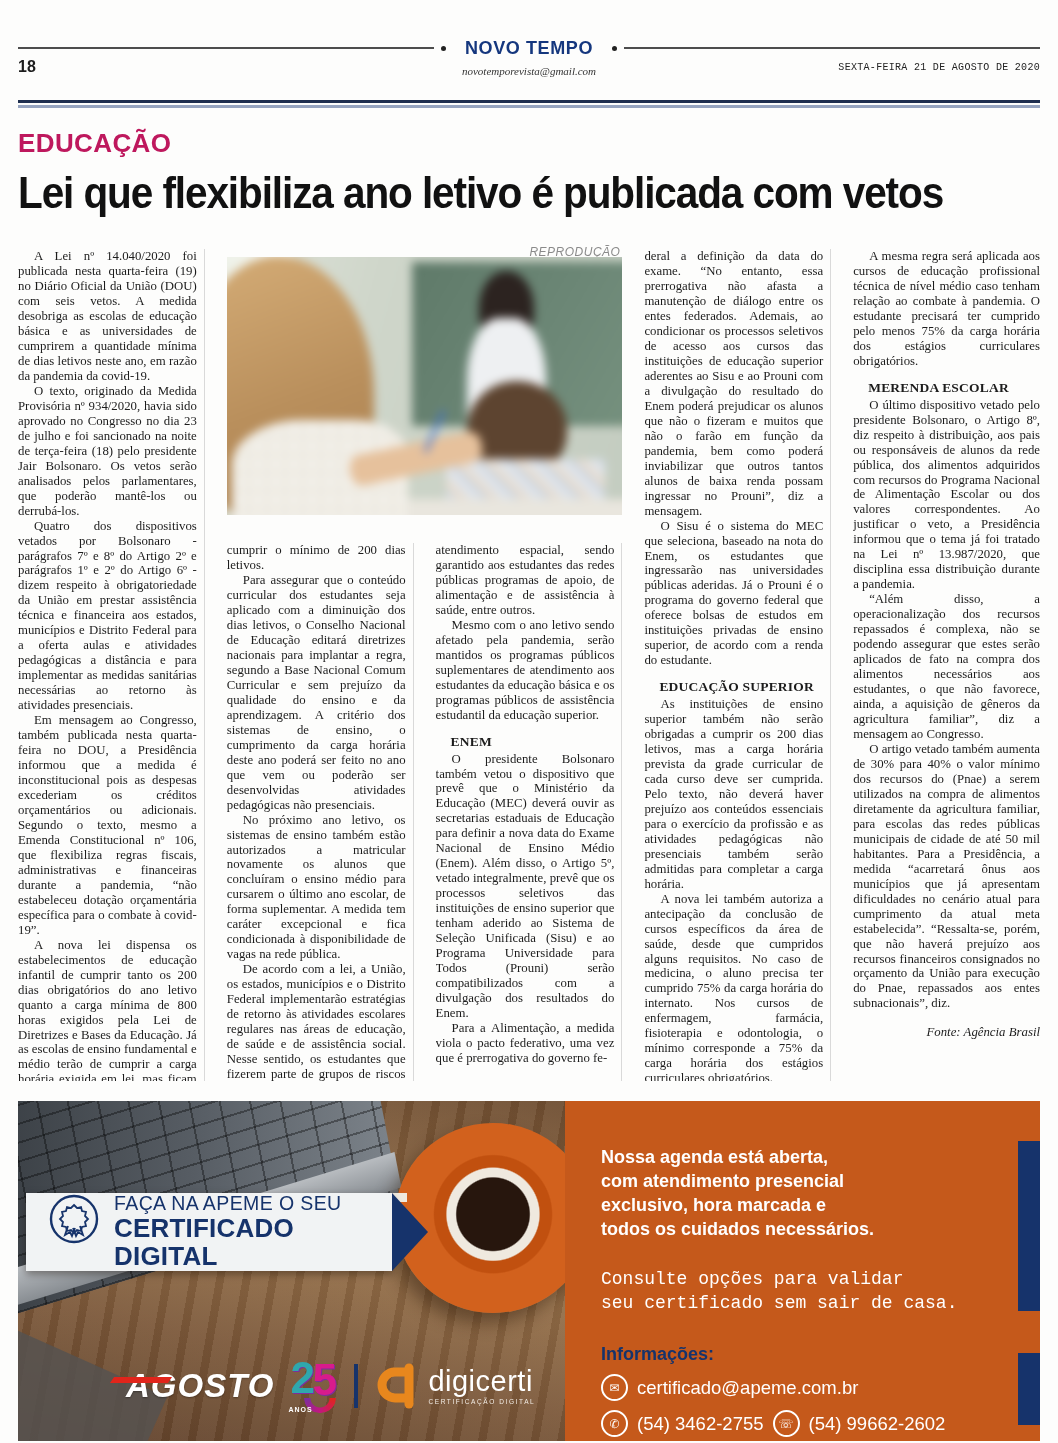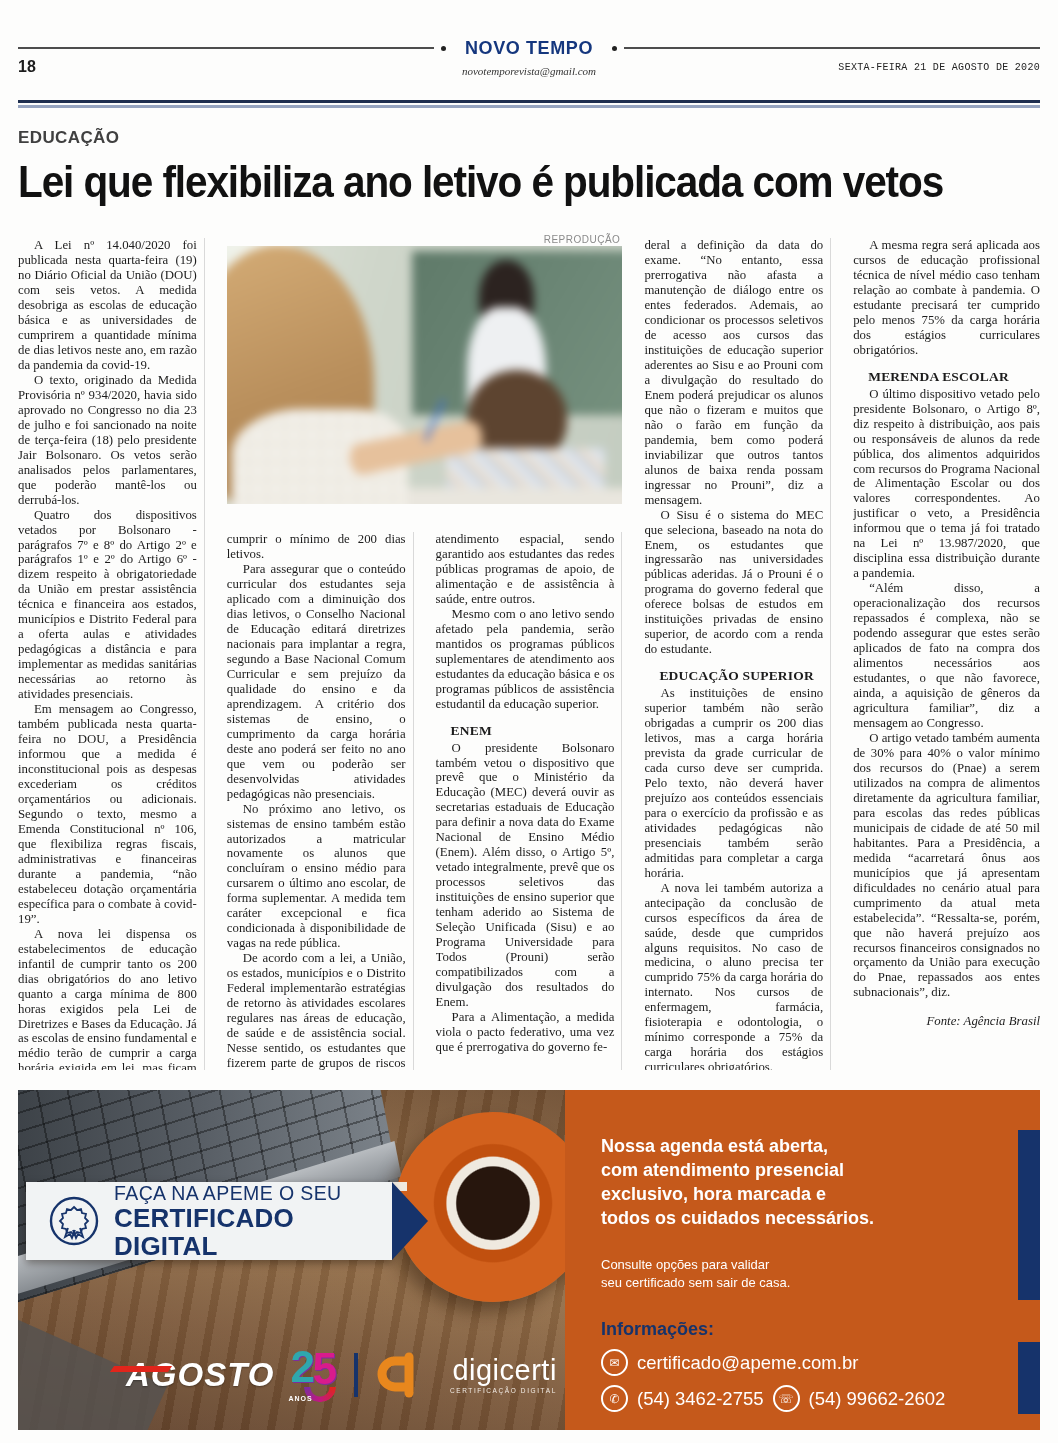--- a/index.html
+++ b/index.html
@@ -18,21 +18,21 @@
   .page-num { position:absolute; left:0; top:22px; font-family:"Liberation Sans", sans-serif;
               font-weight:bold; font-size:16px; }
   .edition-date { position:absolute; right:0; top:26px; font-family:Liberation Mono, monospace;
                   font-size:10px; letter-spacing:0.3px; color:#222; }
   .double-rule { margin-top:6px; }
   .dr1 { height:3px; background:#1f2f50; }
   .dr2 { height:3px; background:#96a4c0; margin-top:2px; }
 
   
   .section-label { margin-top:20px; font-family:"Liberation Sans", sans-serif; font-weight:700;
-                   font-size:17px; color:#404040; letter-spacing:0.4px; }
+                   font-size:26px; color:#be185d; letter-spacing:0.4px; }
   .headline { margin-top:8px; font-family:"Liberation Sans", sans-serif; font-weight:700;
               font-size:45px; letter-spacing:-1.2px; color:#111; white-space:nowrap; }
   .headline > span { display:inline-block; transform:scaleX(0.9); transform-origin:left center; }
 
   
   .article-grid { margin-top:14px; display:grid; grid-template-columns:repeat(5,1fr);
                   grid-template-rows:272px auto; column-gap:14px; row-gap:8px; height:832px;gap:22px; }
   .col { overflow:hidden; font-size:12.8px; line-height:1.17; text-align:justify; }
   .col p { margin:0; text-indent:16px; }
   .col p.cont { text-indent:0; }
@@ -41,21 +41,21 @@
   .c1 { grid-area:1/1/3/2; }
   .photo-slot { grid-area:1/2/2/4; position:relative; }
   .c2 { grid-area:2/2/3/3; }
   .c3 { grid-area:2/3/3/4; }
   .c4 { grid-area:1/4/3/5; }
   .c5 { grid-area:1/5/3/6; }
   .source-line { margin-top:14px; text-align:right; font-style:italic; font-size:12.8px; }
 
   
   .photo-credit { position:absolute; top:-4px; right:2px; font-family:"Liberation Sans", sans-serif;
-                  font-size:10px; color:#8a8a8a; letter-spacing:0.5px; }
+                  font-size:12px; color:#8a8a8a; letter-spacing:0.5px;font-style:italic; }
   .photo { position:absolute; top:8px; left:0; right:0; bottom:6px; overflow:hidden; background:#cdd3c8; }
   .photo-inner { position:absolute; inset:-12px; filter:blur(5px); }
   .ph-wall { position:absolute; inset:0; background:linear-gradient(105deg,#dfe4da 0%,#cfd6ca 35%,#c3ccc0 100%); }
   .ph-window { position:absolute; left:-20px; top:-20px; width:90px; height:150px;
                background:linear-gradient(180deg,#f4f6ef,#dfe5d8); transform:rotate(8deg); }
   .ph-board { position:absolute; left:47%; top:6%; width:56%; height:58%; background:linear-gradient(120deg,#5f7a69,#6d8877 60%,#77927f); }
   .ph-teacher-hair { position:absolute; left:63%; top:9%; width:13%; height:26%; border-radius:50% 50% 40% 40%; background:#2c2320; }
   .ph-teacher-body { position:absolute; left:60%; top:26%; width:19%; height:55%; border-radius:40% 40% 8% 8%; background:#eef0f2; }
   .ph-girl-hair { position:absolute; left:-6%; top:4%; width:44%; height:95%; border-radius:48% 52% 40% 40%; background:linear-gradient(160deg,#d5ad77,#b98f5c 55%,#a87e4e); }
   .ph-girl-shirt { position:absolute; left:4%; top:62%; width:42%; height:40%; border-radius:40% 30% 0 0;
@@ -83,21 +83,21 @@
   .laptop-edge { position:absolute; left:-70px; top:118px; width:460px; height:36px;
                  transform:rotate(-17deg) skewX(-6deg); background:linear-gradient(180deg,#b8bcc0,#888d92); }
   .corner-shadow { position:absolute; left:-40px; bottom:-46px; width:170px; height:130px;
                    background:#565250; transform:rotate(24deg); opacity:0.85; }
   .saucer { position:absolute; right:-26px; top:22px; width:196px; height:190px; border-radius:50%;
             background:radial-gradient(circle at 50% 48%, #27160d 0 26%, #efe9df 27% 33%, #c1500f 34% 42%, #d2611d 43% 74%, #b24a10 75% 82%, #d96a24 83% 100%);
             box-shadow:-8px 10px 18px rgba(40,20,5,0.45); }
   .cup-handle { position:absolute; right:158px; top:92px; width:30px; height:34px; border:9px solid #efe9df;
                 border-right:none; border-radius:20px 0 0 20px; }
   .ribbon { position:absolute; left:8px; top:92px; width:366px; height:78px; background:#f1f3f4;
-            box-shadow:0 3px 8px rgba(20,10,0,0.4); display:flex; align-items:center; }
+            box-shadow:0 3px 8px rgba(20,10,0,0.4); display:flex; align-items:flex-start; }
   .ribbon::after { content:""; position:absolute; right:-36px; top:0;
                    border-top:39px solid transparent; border-bottom:39px solid transparent;
                    border-left:36px solid #16336b; }
   .badge { margin:0 14px 0 22px; flex:0 0 auto; }
   .ribbon-text { font-family:"Liberation Sans", sans-serif; color:#16336b; line-height:1.08; }
   .ribbon-l1 { font-size:19.5px; letter-spacing:0.4px; }
   .ribbon-l2 { font-size:26px; font-weight:bold; letter-spacing:0.2px; }
   .ad-logos { position:absolute; left:108px; bottom:26px; display:flex; align-items:center; gap:16px;
               font-family:"Liberation Sans", sans-serif; }
   .apeme { position:relative; color:#fff; font-weight:bold; font-style:italic; font-size:33px;
@@ -110,26 +110,26 @@
   .anos-5 { position:absolute; left:22px; top:-2px; font-size:44px; font-weight:bold; color:#d81b8c;
             text-shadow:1px 1px 0 #7b2e9e; }
   .anos-arc { position:absolute; left:14px; bottom:2px; width:32px; height:15px; border-radius:0 0 32px 32px;
               background:conic-gradient(from 270deg at 50% 0%, #f3c000, #f08c00, #e1251b, #c2187e, #7b2e9e);
               -webkit-mask:radial-gradient(circle at 50% 0%, transparent 0 9px, #000 10px); 
               mask:radial-gradient(circle at 50% 0%, transparent 0 9px, #000 10px); }
   .anos-label { position:absolute; left:-2px; bottom:2px; font-size:7px; font-weight:bold; color:#fff; letter-spacing:1px; }
   .logo-divider { width:4px; height:44px; background:#16336b; }
   .digicerti { display:flex; align-items:center; gap:8px; }
   .digicerti-text { color:#fff; }
-  .digicerti-name { font-size:29px; letter-spacing:0.5px; line-height:1;margin-left:24px; }
+  .digicerti-name { font-size:29px; letter-spacing:0.5px; line-height:1; }
   .digicerti-sub { font-size:6.5px; letter-spacing:1.6px; text-align:right; margin-top:2px; color:#f3ede6; }
   .ad-right { flex:1; background:#c5591b; position:relative; color:#fff;
               font-family:"Liberation Sans", sans-serif; padding:44px 60px 0 36px; box-sizing:border-box; }
   .ad-headline { font-weight:bold; font-size:18px; line-height:1.34; white-space:pre-line; }
-  .ad-sub { margin-top:25px; font-size:13px; line-height:1.38; white-space:pre-line; }
+  .ad-sub { margin-top:25px; font-size:18px; line-height:1.38; white-space:pre-line;font-family:Liberation Mono, monospace; }
   .ad-info-label { margin-top:28px; color:#16336b; font-weight:bold; font-size:18px; }
   .contact-row { display:flex; align-items:center; gap:9px; margin-top:9px; font-size:18.5px; }
   .cicon { width:23px; height:23px; border:2px solid #fff; border-radius:50%; flex:0 0 auto;
            display:flex; align-items:center; justify-content:center; font-size:12px; line-height:1; }
   .navy-bar { position:absolute; right:0; width:22px; background:#16336b; }
   .navy-bar.b1 { top:40px; height:170px; }
   .navy-bar.b2 { top:252px; height:72px; }
 </style>
 </head>
 <body>

